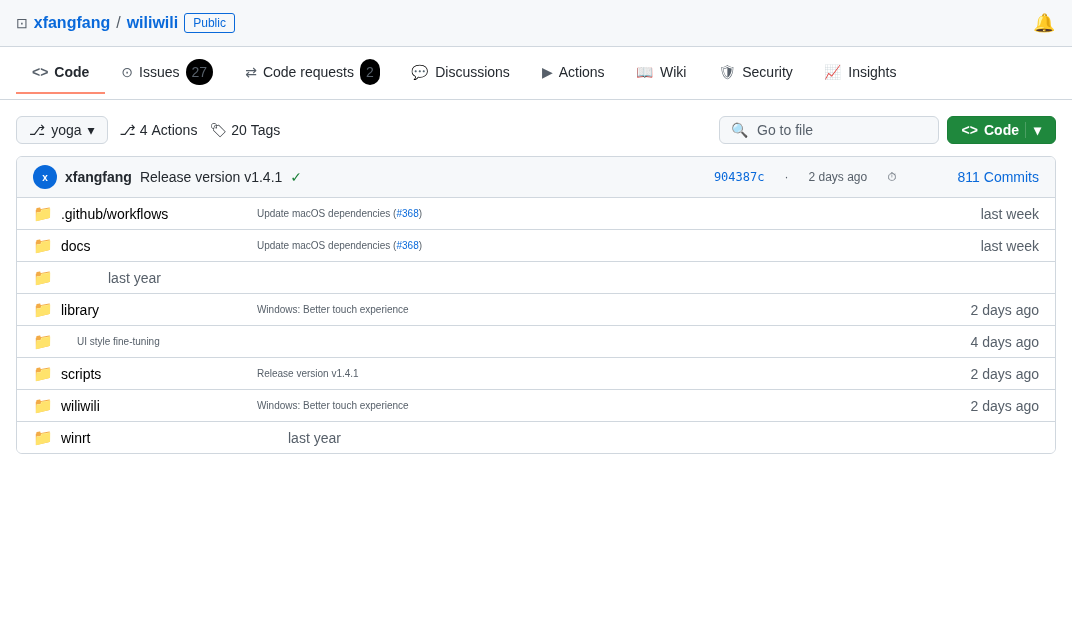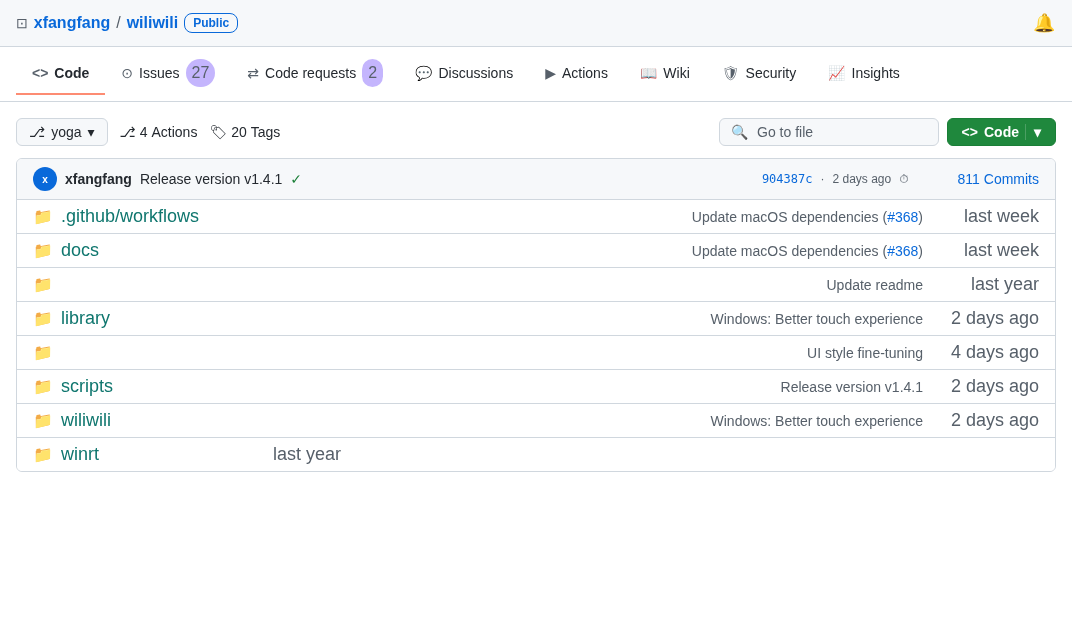--- a/index.html
+++ b/index.html
@@ -8,41 +8,41 @@
     
     .top-bar {
       display: flex; align-items: center; justify-content: space-between;
       padding: 12px 16px; border-bottom: 1px solid #d0d7de; background: #f6f8fa;
     }
     .repo-title { display: flex; align-items: center; gap: 6px; font-size: 16px; }
     .repo-title .icon { color: #57606a; font-size: 14px; }
     .repo-title a { color: #0969da; text-decoration: none; font-weight: 600; }
     .repo-title .separator { color: #57606a; font-weight: 300; }
     .public-badge {
-      border: 1px solid #0969da; color: #0969da; border-radius: 8px;
-      padding: 2px 8px; font-size: 12px; font-weight: 700;
+      border: 1px solid #0969da; color: #0969da; border-radius: 3px;
+      padding: 2px 8px; font-size: 12px; font-weight: 400;
     }
     .bell-icon { color: #57606a; font-size: 18px; cursor: pointer; }
 
     
     .nav-tabs {
       display: flex; align-items: center; padding: 0 16px;
       border-bottom: 1px solid #d0d7de; background: #fff; gap: 0;
     }
     .nav-tab {
       display: flex; align-items: center; gap: 6px;
       padding: 12px 16px; font-size: 14px; color: #24292f;
       cursor: pointer; border-bottom: 2px solid transparent;
       text-decoration: none; white-space: nowrap;
     }
     .nav-tab.active { border-bottom: 2px solid #fd8c73; font-weight: 600; }
     .nav-tab .tab-icon { color: #57606a; font-size: 14px; }
     .nav-badge {
-      background: #c4b5fd; color: #57606a; border-radius: 20px;
-      padding: 5px 6px; font-size: 16px; font-weight: 500;
+      background: #000000; color: #57606a; border-radius: 20px;
+      padding: 5px 6px; font-size: 14px; font-weight: 500;
     }
 
     
     .toolbar {
       display: flex; align-items: center; justify-content: space-between;
       padding: 16px 16px 12px 16px;
     }
     .toolbar-left { display: flex; align-items: center; gap: 12px; }
     .branch-selector {
       display: flex; align-items: center; gap: 6px;
@@ -83,36 +83,36 @@
     }
     .commit-left { display: flex; align-items: center; gap: 8px; }
     .avatar {
       width: 24px; height: 24px; border-radius: 50%; background: #0969da;
       display: flex; align-items: center; justify-content: center;
       font-size: 10px; color: #fff; font-weight: 600; overflow: hidden;
     }
     .commit-author { font-weight: 600; color: #24292f; font-size: 14px; }
     .commit-message { color: #24292f; font-size: 14px; }
     .check-icon { color: #1a7f37; font-size: 14px; }
-    .commit-right { display: flex; align-items: center; gap: 8px; color: #57606a; font-size: 12px; }
+    .commit-right { display: flex; align-items: center; gap: 20px; color: #57606a; font-size: 12px; }
     .commit-sha { color: #0969da; font-family: monospace; }
     .commits-count { display: flex; align-items: center; gap: 4px; color: #0969da; font-size: 14px; font-weight: 500; padding-left: 41px; }
 
     
     .file-row {
       display: flex; align-items: center;
       border-bottom: 1px solid #d0d7de; padding: 6px 16px;
       background: #fff;
     }
     .file-row:last-child { border-bottom: none; }
     .file-icon { color: #54aeff; font-size: 16px; margin-right: 8px; flex-shrink: 0; }
-    .file-name { flex: 0 0 180px; color: #0f766e; font-size: 18px; cursor: pointer; }
-    .file-commit { flex: 1; color: #57606a; font-size: 14px; padding: 0 16px; text-align: right; }
+    .file-name { flex: 0 0 180px; color: #000000; font-size: 14px; cursor: pointer; }
+    .file-commit { flex: 1; color: #57606a; font-size: 10px; padding: 0 16px; }
     .file-commit a { color: #0969da; text-decoration: none; }
-    .file-time { flex: 0 0 100px; text-align: right; color: #57606a; font-size: 18px; }
+    .file-time { flex: 0 0 100px; text-align: right; color: #57606a; font-size: 14px; }
 
     .page-wrapper { position: relative; overflow: hidden; }
   </style>
 </head>
 <body>
 
 <div class="page-wrapper">
 
   <div class="top-bar">
     <div class="repo-title">
@@ -222,21 +222,20 @@
 
     <div class="file-row">
       <span class="file-icon">📁</span>
       <span class="file-name">docs</span>
       <span class="file-commit">Update macOS dependencies (<a href="#">#368</a>)</span>
       <span class="file-time">last week</span>
     </div>
 
     <div class="file-row">
       <span class="file-icon">📁</span>
-      <span class="file-commit">Update readme</span>
       <span class="file-time">last year</span>
     </div>
 
     <div class="file-row">
       <span class="file-icon">📁</span>
       <span class="file-name">library</span>
       <span class="file-commit">Windows: Better touch experience</span>
       <span class="file-time">2 days ago</span>
     </div>
 

